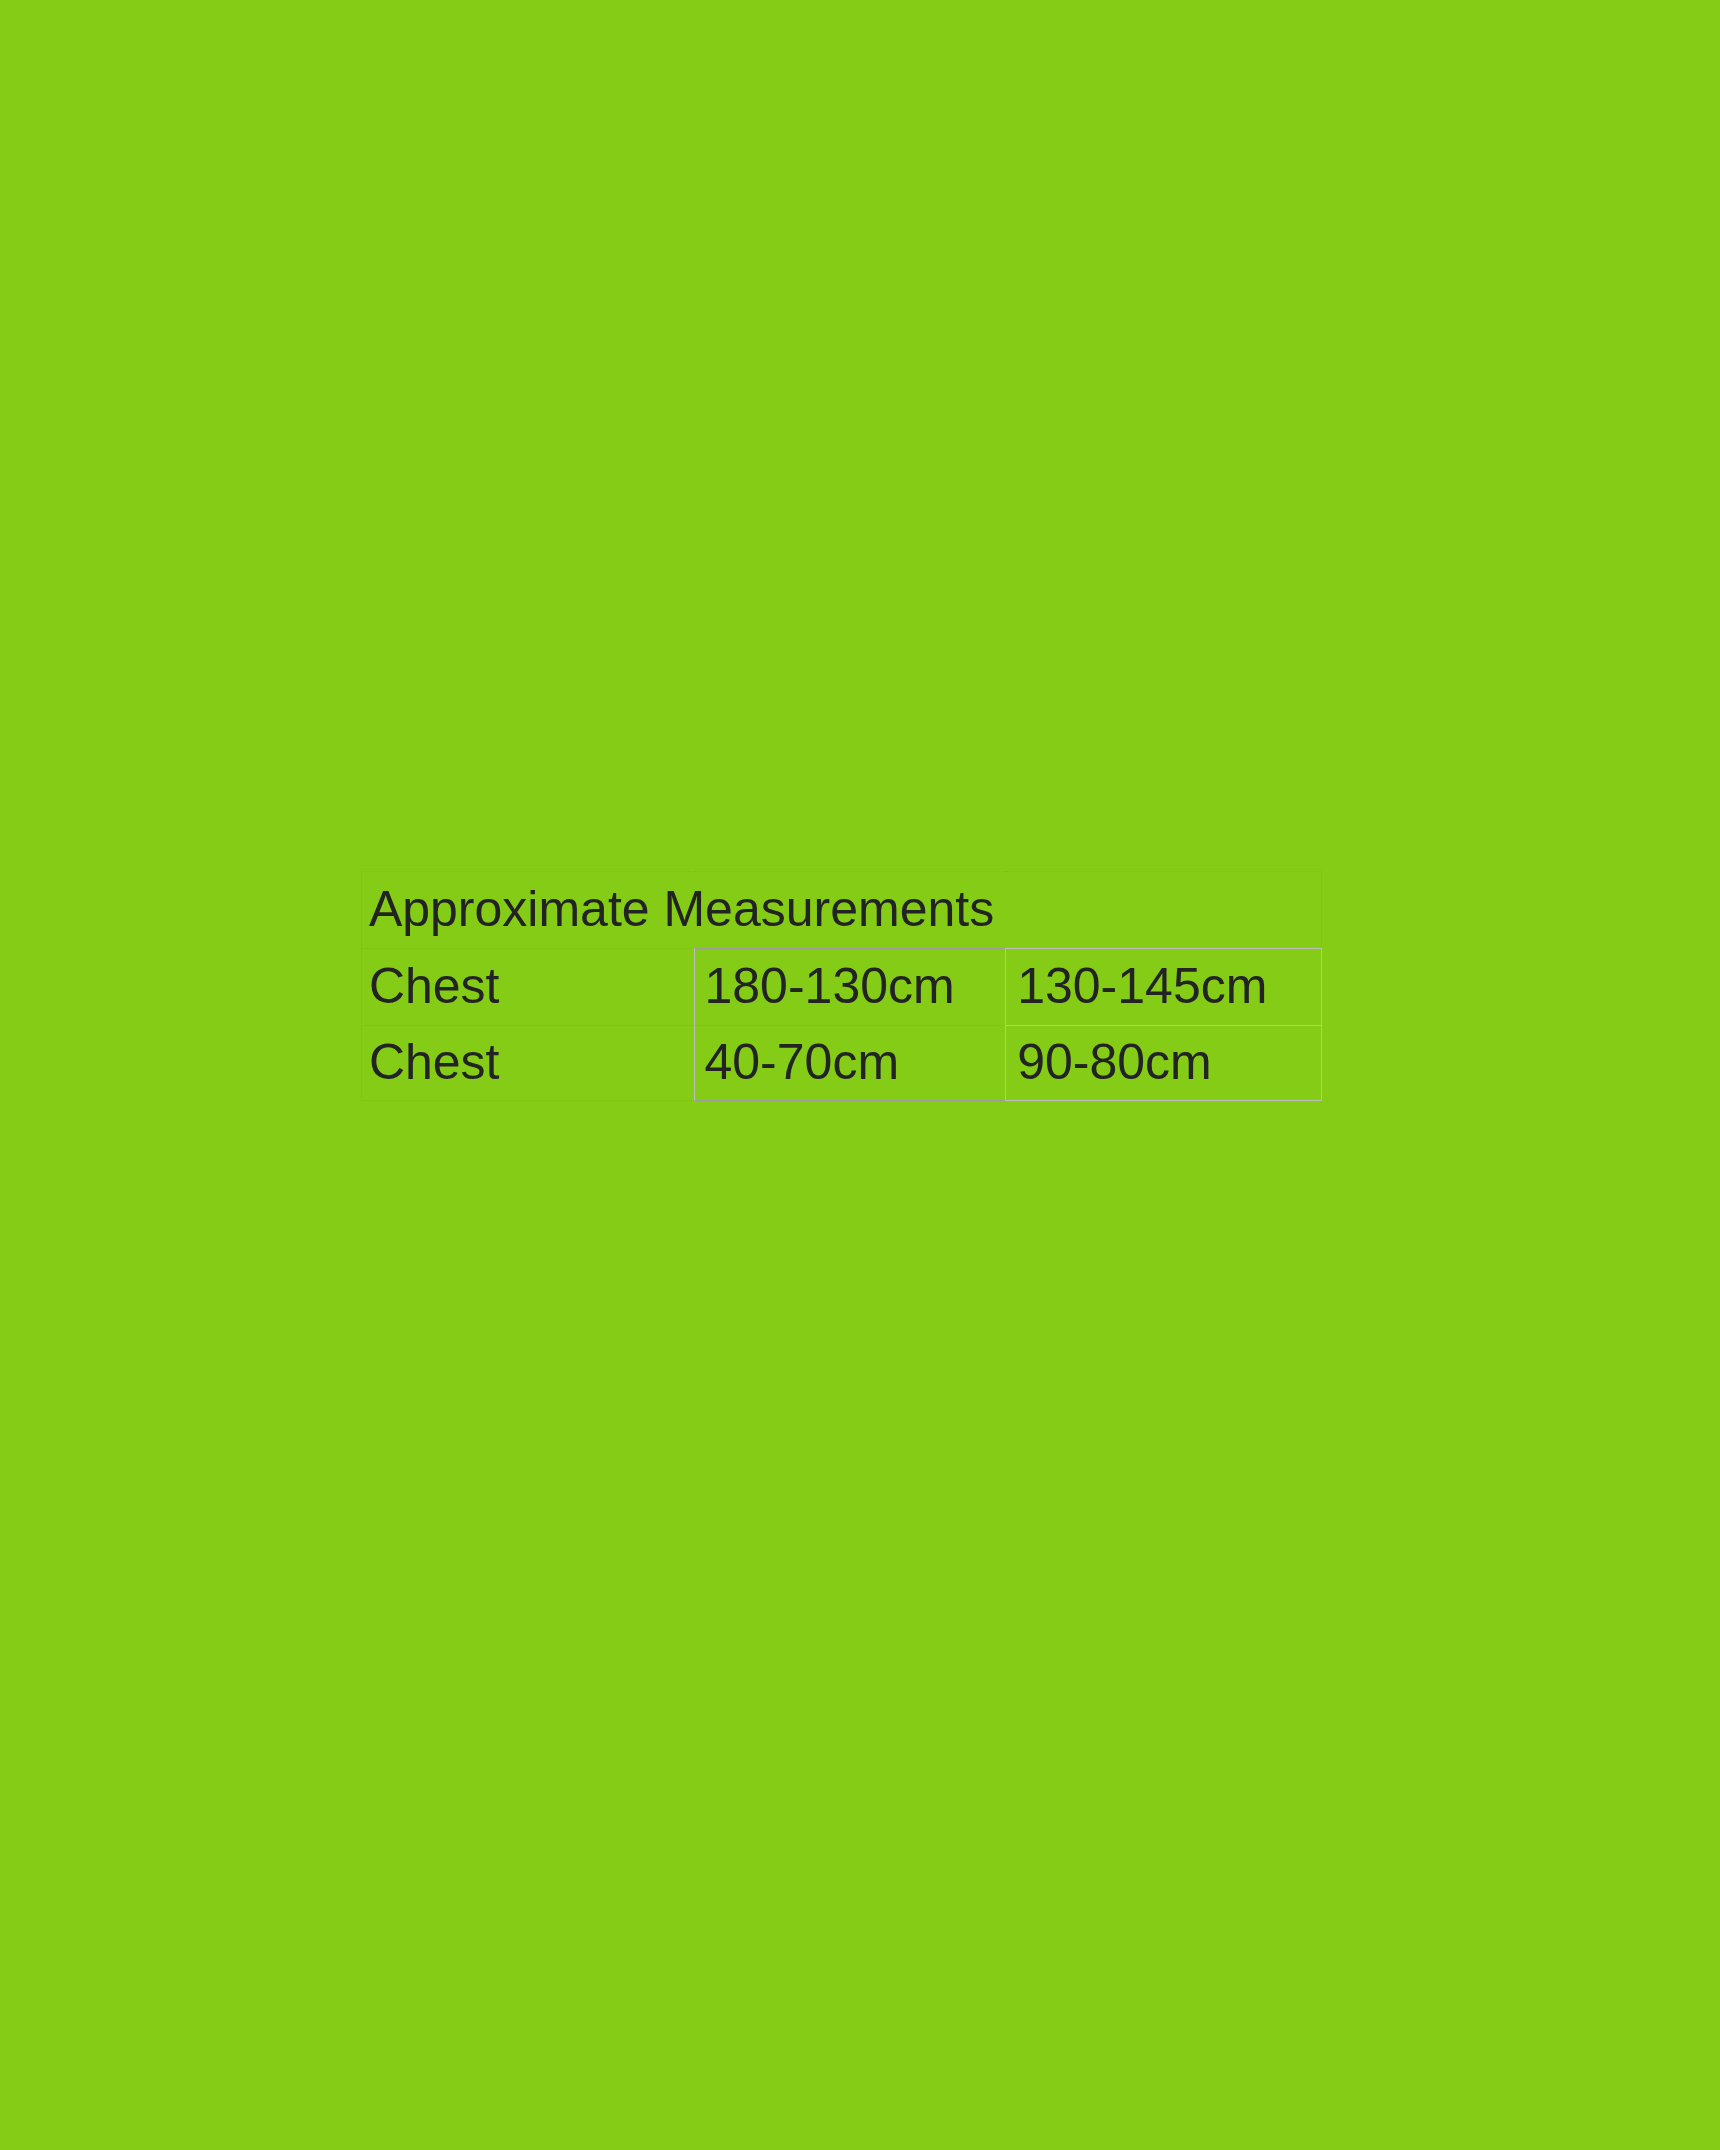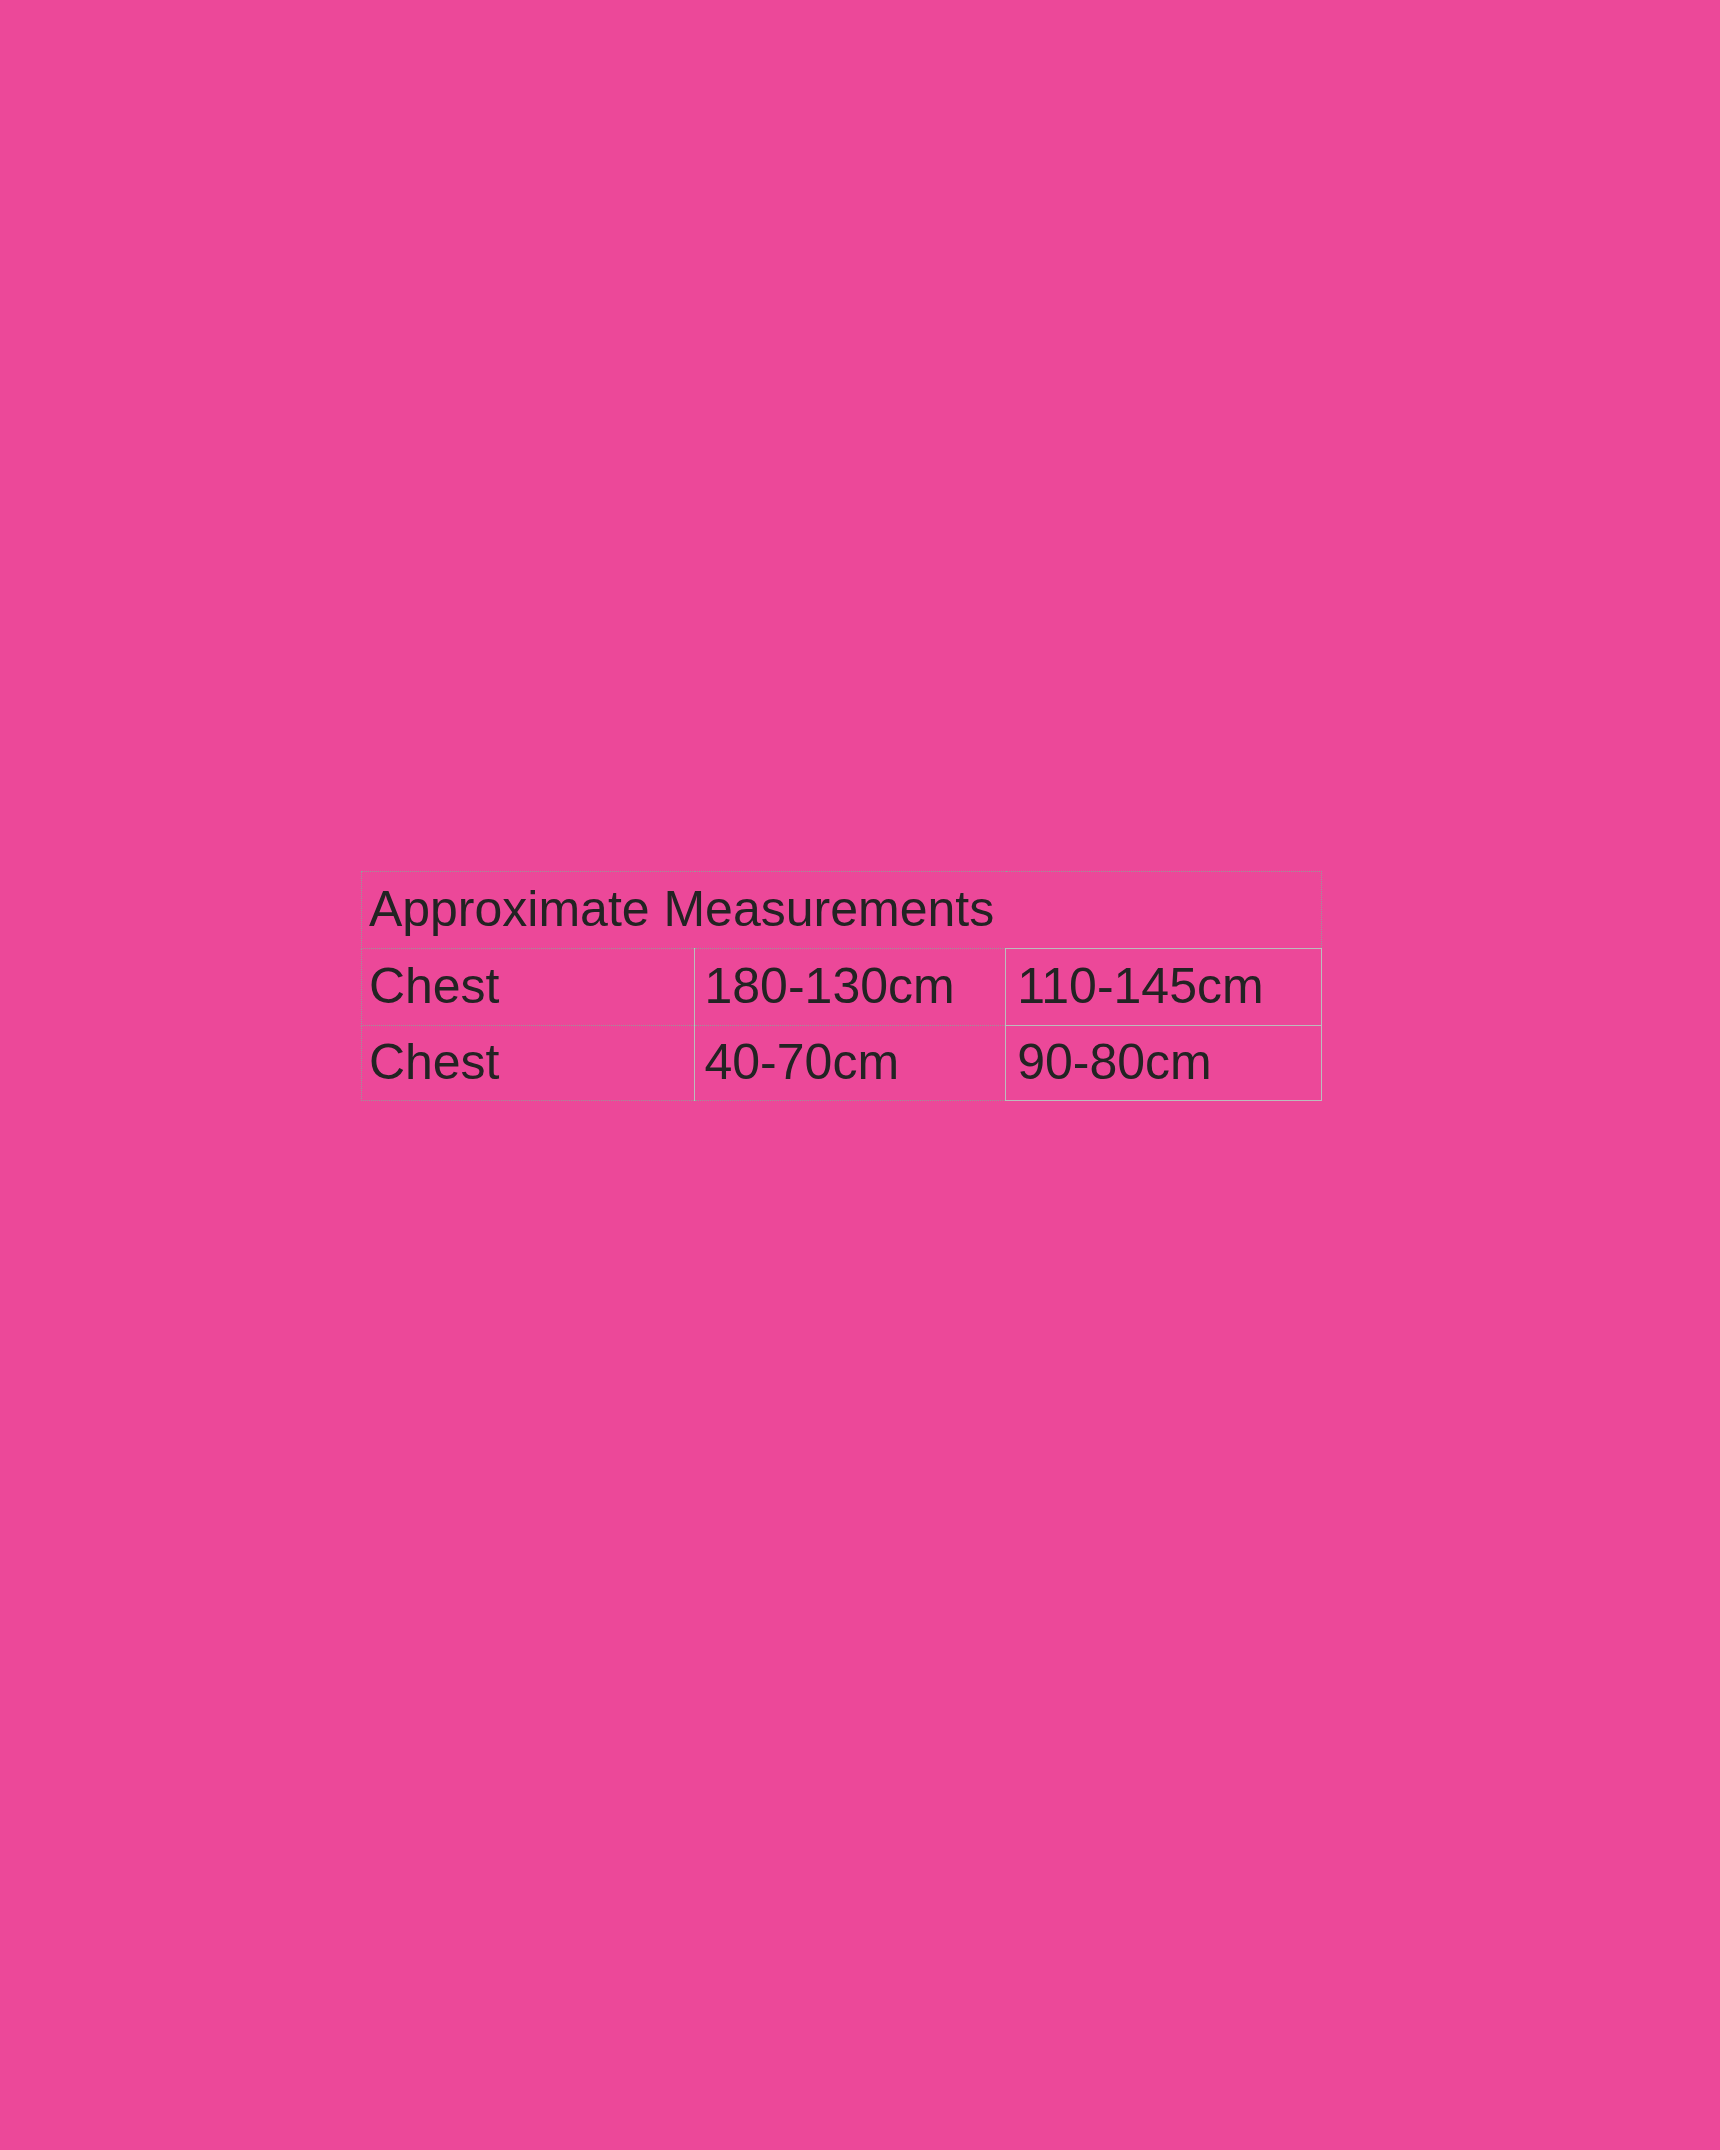--- a/index.html
+++ b/index.html
@@ -4,21 +4,21 @@
 <style>
   html, body {
     margin: 0;
     padding: 0;
     background: #ffffff;
   }
   .canvas {
     position: relative;
     width: 1721px;
     height: 2151px;
-    background: #ec4899;
+    background: #84cc16;
     overflow: hidden;
     font-family: "Liberation Sans", "DejaVu Sans", sans-serif;
   }
   table.size-table {
     position: absolute;
     left: 361px;
     top: 871px;
     border-collapse: collapse;
     table-layout: fixed;
     font-size: 50px;
@@ -69,21 +69,21 @@
       <col class="c2">
       <col class="c3">
     </colgroup>
     <tbody>
       <tr class="row">
         <th class="title-cell" colspan="3">Approximate Measurements</th>
       </tr>
       <tr class="row">
         <td class="label-cell">Chest</td>
         <td class="mid-cell">180-130cm</td>
-        <td class="end-cell">110-145cm</td>
+        <td class="end-cell">130-145cm</td>
       </tr>
       <tr class="row-last">
         <td class="label-cell">Chest</td>
         <td class="mid-cell">40-70cm</td>
         <td class="end-cell">90-80cm</td>
       </tr>
     </tbody>
   </table>
 </div>
 

